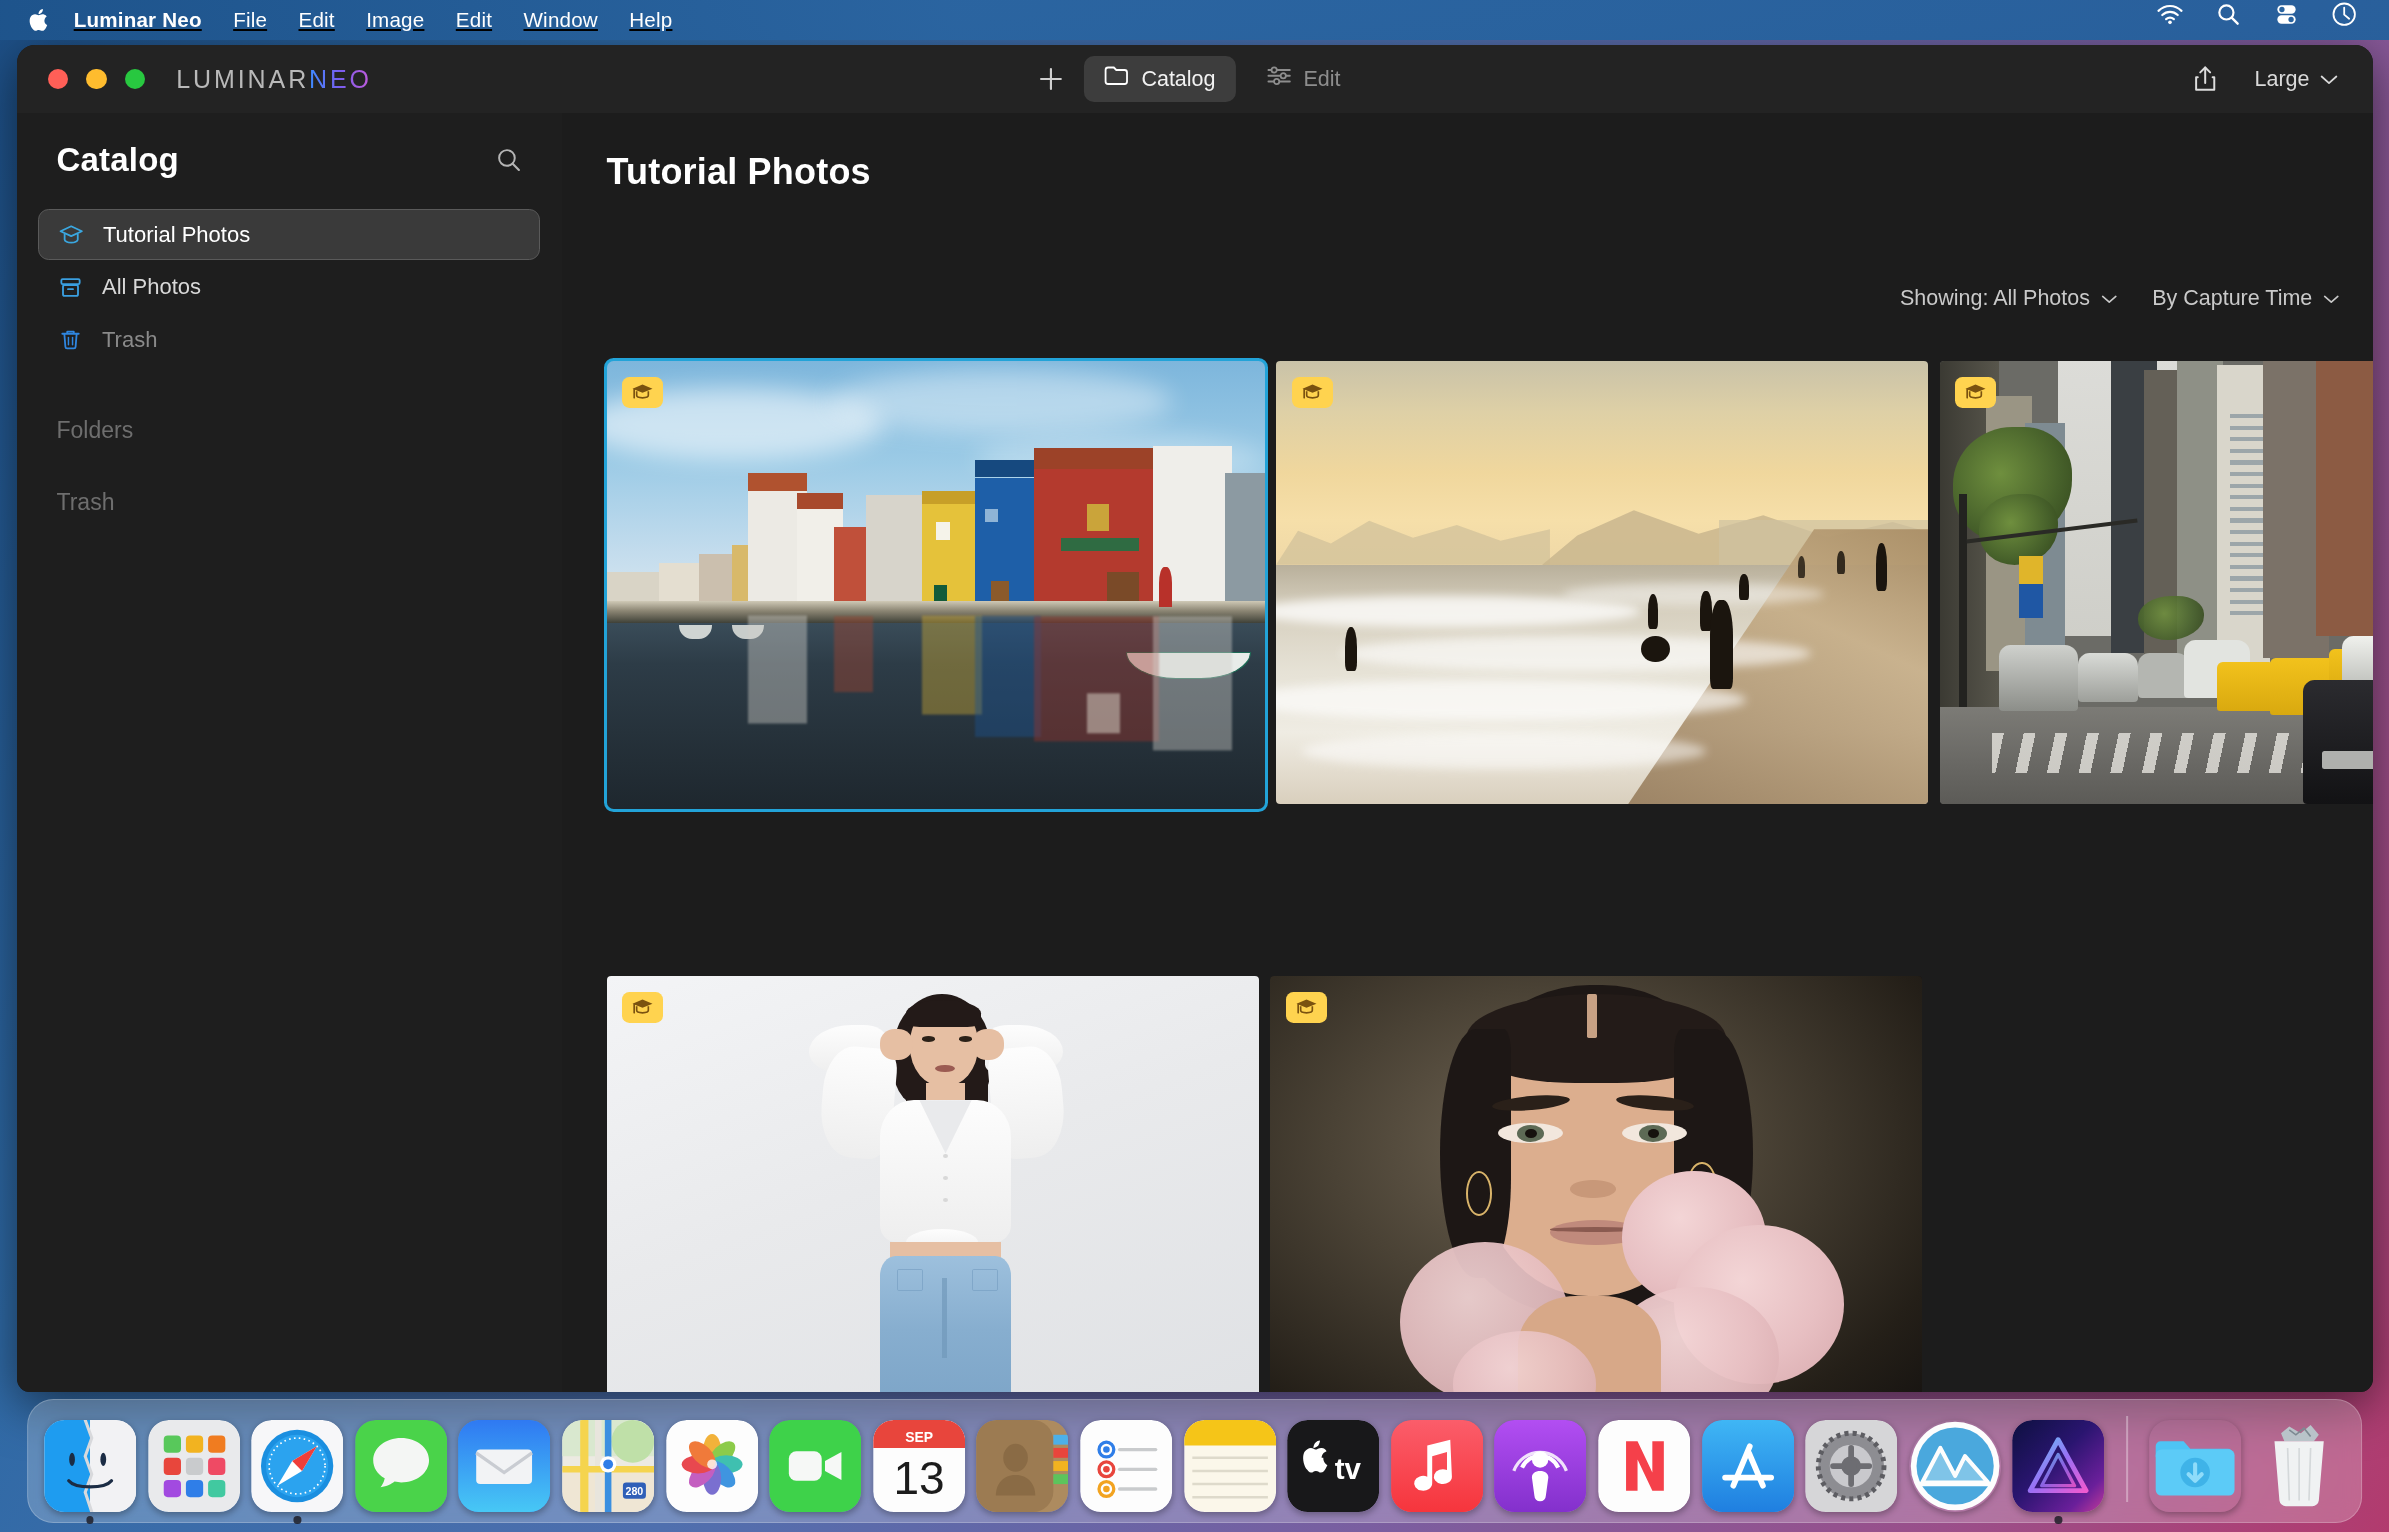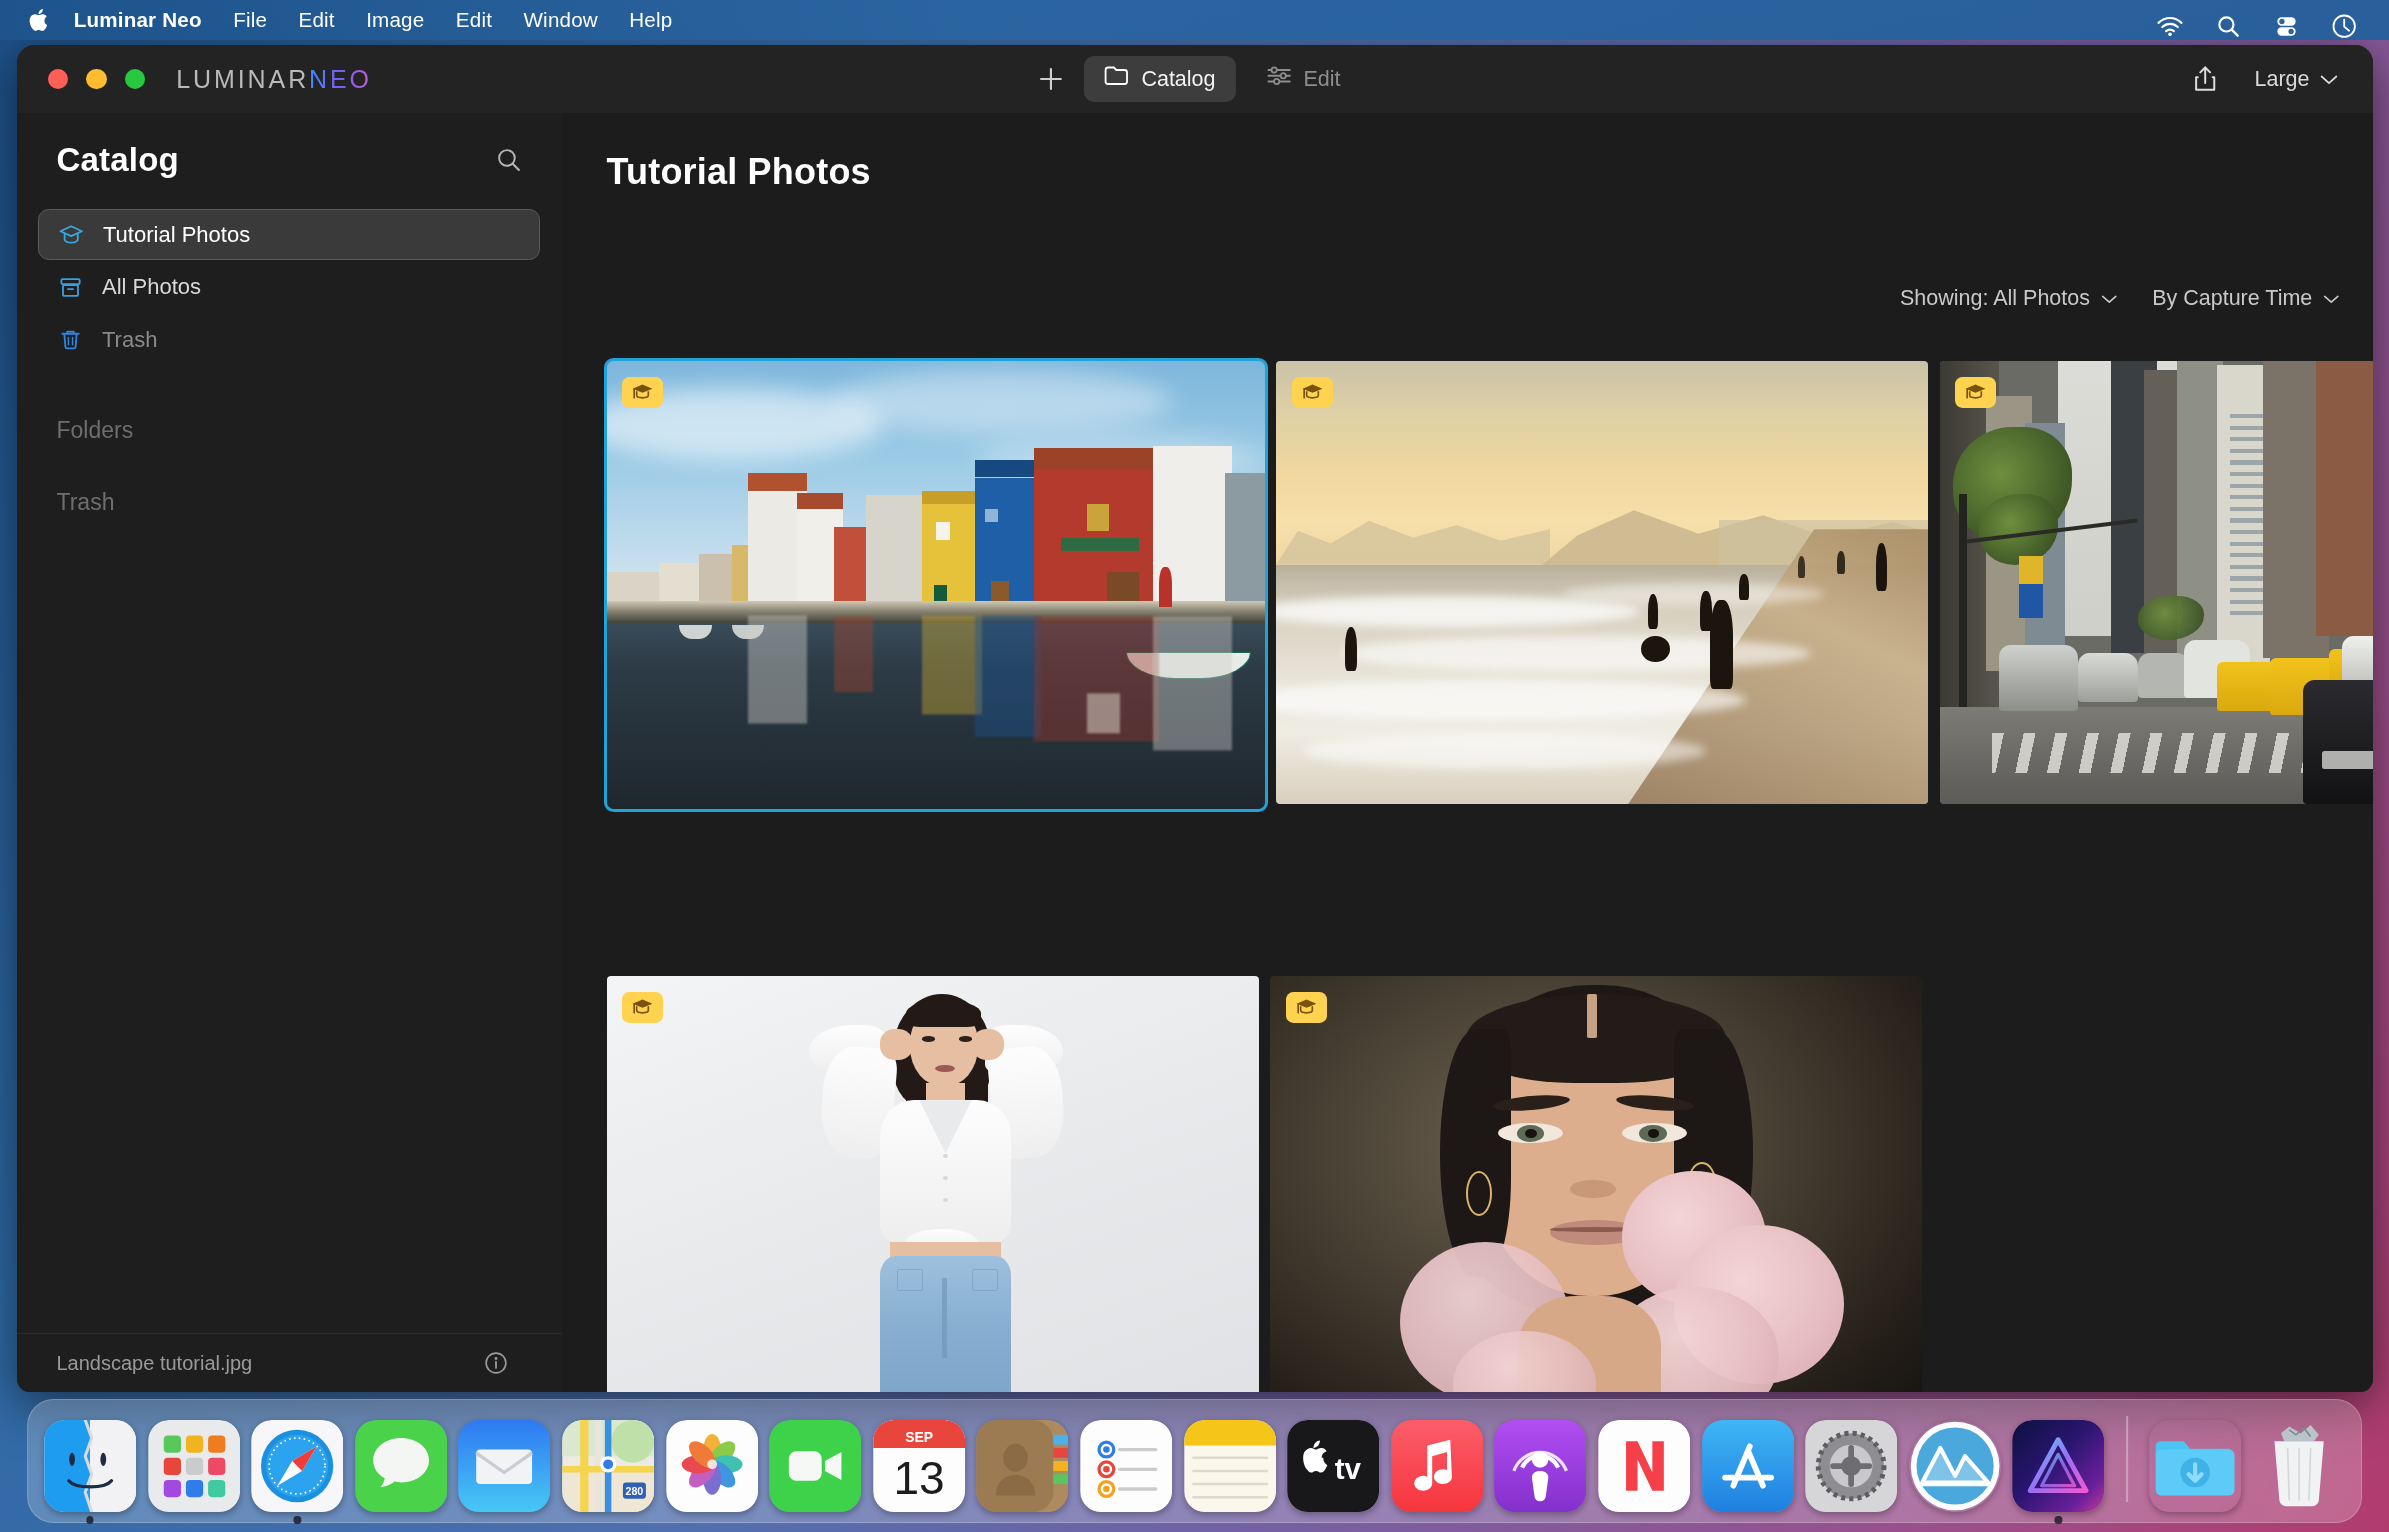--- a/index.html
+++ b/index.html
@@ -12,21 +12,21 @@
   }
   body {
     position: relative;
     background: linear-gradient(118deg, #1d4f86 0%, #2f6aa6 22%, #4f6fae 46%, #7a5ea0 68%, #9a4f8a 86%, #b23b6e 100%);
   }
 
   
   .menubar {
     position: absolute; top: 0; left: 0; width: 2389px; height: 40px;
     background: linear-gradient(90deg, rgba(30,84,140,.97) 0%, rgba(42,100,160,.97) 40%, rgba(38,96,156,.97) 100%);
-    display: flex; align-items: flex-end; z-index: 60;
+    display: flex; align-items: flex-start; z-index: 60; text-decoration: underline;
   }
   .mb-left { display: flex; align-items: center; gap: 0; padding-left: 25px; }
   .mb-item {
     color: #fff; font-size: 20.6px; padding: 0 15.7px; line-height: 40px;
     white-space: nowrap; letter-spacing: 0.2px;
   }
   .mb-item.app { font-weight: bold; }
   .apple-logo { width: 28px; height: 33px; display: flex; align-items: center; justify-content: center; margin-right: 5px; }
   .mb-right { margin-left: auto; display: flex; align-items: center; gap: 30px; padding-right: 31px; }
   .mb-icon { width: 28px; height: 28px; display: flex; align-items: center; justify-content: center; }
@@ -372,30 +372,20 @@
           </span>
           <span class="label">Trash</span>
         </div>
       </div>
 
       <div class="sb-sections">
         <div class="sb-section">Folders</div>
         <div class="sb-section">Trash</div>
       </div>
 
-      <div class="statusbar">
-        <div class="status-name">Landscape tutorial.jpg</div>
-        <div class="status-info">
-          <svg width="28" height="28" viewBox="0 0 34 34">
-              <circle cx="17" cy="17" r="12" fill="none" stroke="#9a9a9a" stroke-width="2"></circle>
-              <circle cx="17" cy="11.5" r="1.8" fill="#9a9a9a"></circle>
-              <line x1="17" y1="15.5" x2="17" y2="23" stroke="#9a9a9a" stroke-width="2.2" stroke-linecap="round"></line>
-            </svg>
-        </div>
-      </div>
     </div>
 
     <div class="main">
       <div class="main-head">
         <div class="main-title">Tutorial Photos</div>
       </div>
 
       <div class="main-filters">
         <div class="filter">
           <span>Showing: All Photos</span>

